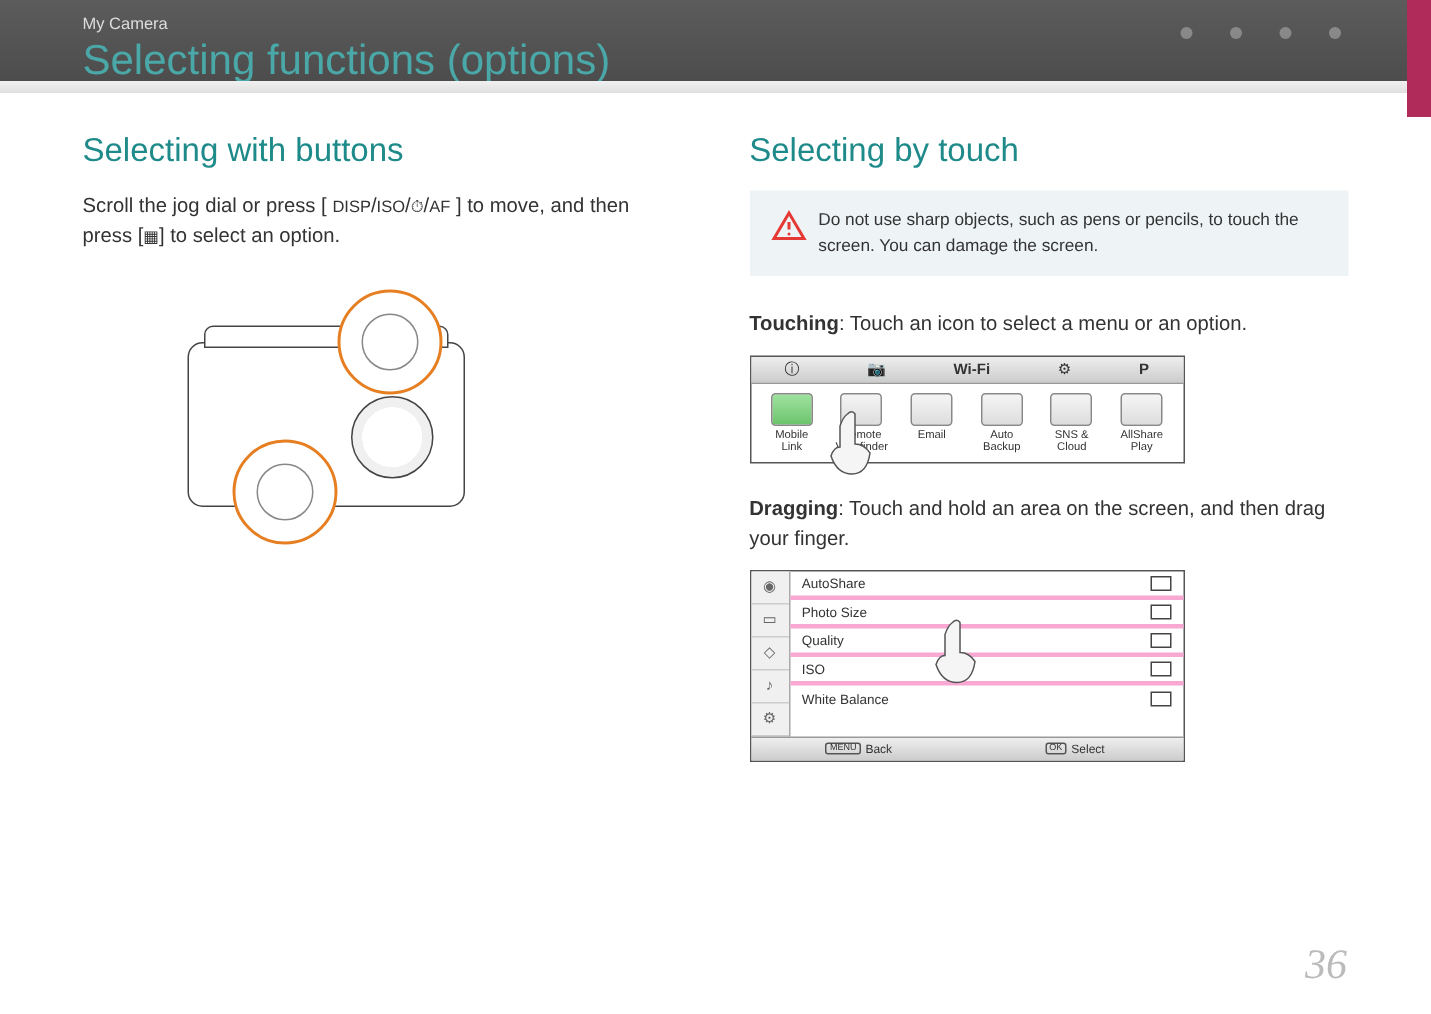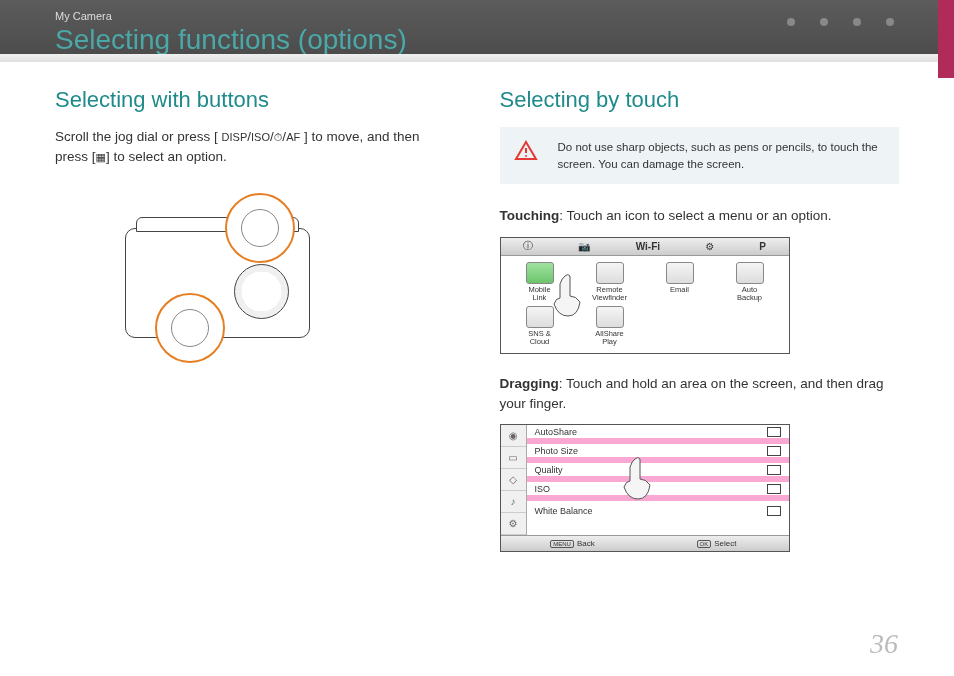--- a/index.html
+++ b/index.html
@@ -120,21 +120,21 @@
   .zoom-inner {
     position: absolute;
     inset: 14px;
     border: 1px solid #888;
     border-radius: 50%;
   }
   .warning-box {
     background: #eef3f6;
     padding: 12px 14px;
     display: flex;
-    gap: 20px;
+    gap: 8px;
     align-items: flex-start;
     margin-bottom: 22px;
   }
   .warning-icon {
     width: 24px; height: 24px;
     flex: none;
     color: #e53935;
   }
   .warning-text {
     font-size: 11.5px;
@@ -152,21 +152,21 @@
     display: flex;
     background: linear-gradient(#eee,#ccc);
     height: 18px;
     align-items: center;
     justify-content: space-around;
     border-bottom: 1px solid #999;
   }
   .screen-top span { font-size: 10px; }
   .screen-grid {
     display: grid;
-    grid-template-columns: repeat(4, 1fr);
+    grid-template-columns: repeat(6, 1fr);
     padding: 6px;
     gap: 4px;
     text-align: center;
   }
   .app-cell { font-size: 7.5px; line-height: 1.1; }
   .app-icon {
     width: 28px; height: 22px;
     margin: 0 auto 2px auto;
     border: 1px solid #888;
     border-radius: 3px;
@@ -202,21 +202,21 @@
     font-size: 10px;
     color: #666;
   }
   .screen2-rows { flex: 1; }
   .srow {
     display: flex;
     justify-content: space-between;
     align-items: center;
     height: 19px;
     padding: 0 8px;
-    border-bottom: 6px solid #f9a8d4;
+    border-bottom: 3px solid #f9a8d4;
     font-size: 9px;
   }
   .srow:last-child { border-bottom: none; justify-content: space-between; }
   .screen2-bottom {
     display: flex;
     height: 16px;
     background: linear-gradient(#eee,#ccc);
     border-top: 1px solid #999;
     font-size: 8px;
   }

